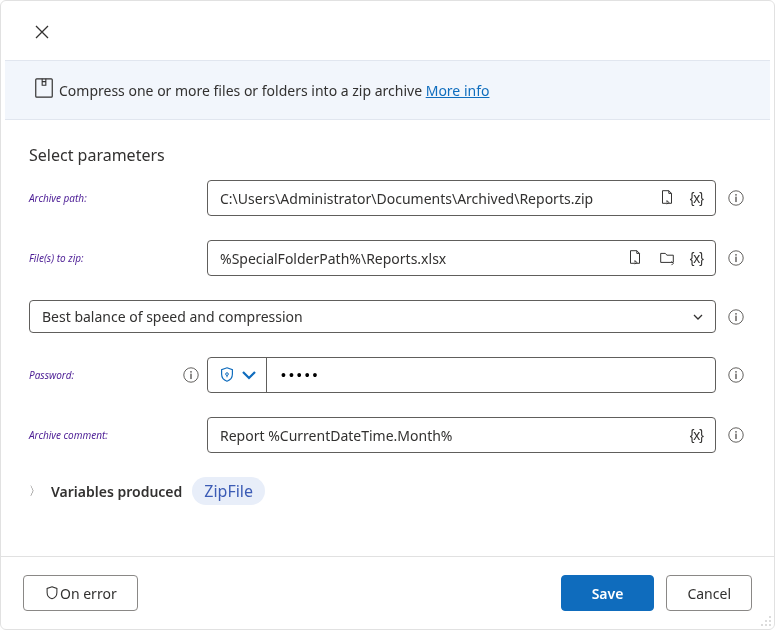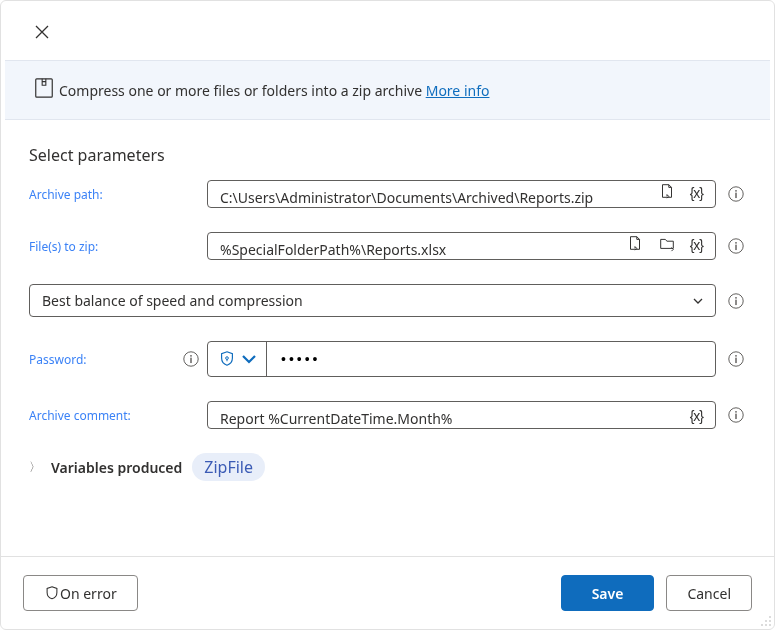--- a/index.html
+++ b/index.html
@@ -50,32 +50,32 @@
   .section-h {
     font-size: 16px; color: #323130; margin: 6px 0 14px 0; font-weight: 400;
   }
   .form-row {
     display: flex; align-items: center;
     margin-bottom: 24px;
   }
   .label-col {
     width: 178px; flex: 0 0 178px;
     display: flex; align-items: center; gap: 6px;
-    font-size: 12px; color: #3b82f6;
+    font-size: 10px; color: #4c1d95; font-style: italic;
   }
   .field-col {
     flex: 1;
     display: flex; align-items: center; gap: 10px;
   }
   .ctrl {
     flex: 1;
     border: 1px solid #605e5c;
     border-radius: 4px;
-    height: 28px;
-    display: flex; align-items: flex-end;
+    height: 36px;
+    display: flex; align-items: center;
     background: #fff;
     padding: 0 8px 0 12px;
     position: relative;
   }
   .ctrl input[type=text], .ctrl input[type=password] {
     border: none; outline: none; flex: 1; font-size: 14px;
     font-family: inherit; color: #323130; background: transparent;
     padding: 0;
   }
   .ctrl-btns {

